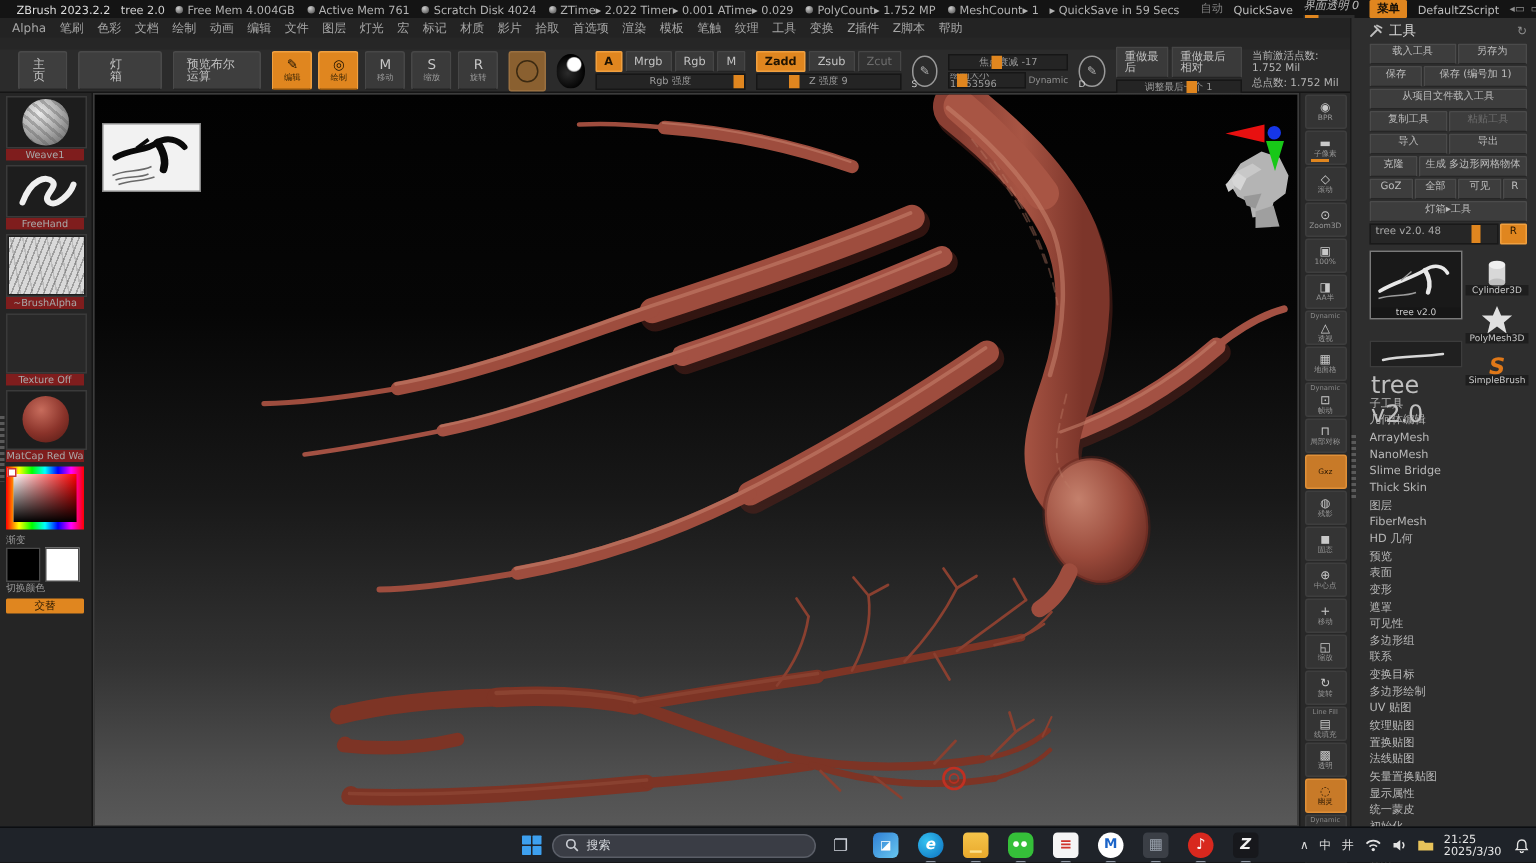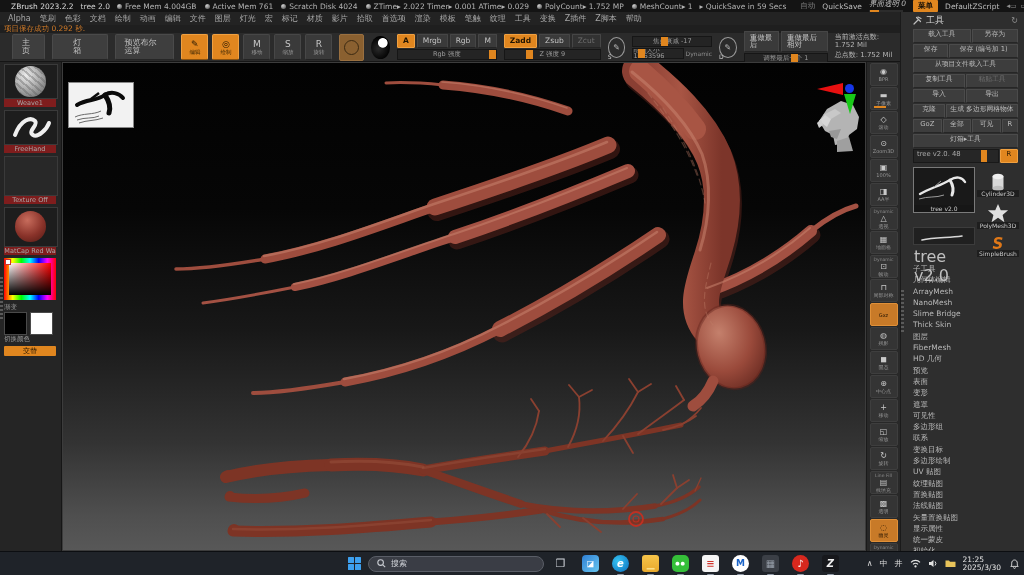--- a/index.html
+++ b/index.html
@@ -250,21 +250,20 @@
       <span class="menu-item">模板</span>
       <span class="menu-item">笔触</span>
       <span class="menu-item">纹理</span>
       <span class="menu-item">工具</span>
       <span class="menu-item">变换</span>
       <span class="menu-item">Z插件</span>
       <span class="menu-item">Z脚本</span>
       <span class="menu-item">帮助</span>
     </nav>
 
-  <div class="statusbar">项目保存成功 0.292 秒.</div>
 
   <div class="topshelf">
     <span class="shelf-btn">主页</span>
     <span class="shelf-btn" style="padding:4px 20px;">灯箱</span>
     <span class="shelf-btn">预览布尔运算</span>
     <span class="mode-row">
         <span class="mode-btn" data-active="true" title="编辑">
           <span class="mg">✎</span>
           <span class="ml">编辑</span>
         </span>
@@ -350,20 +349,26 @@
         </div>
       <div class="thumb-label">Weave1</div>
     </div>
     <div class="tray-item">
       <div class="thumb">
         <svg width="52" height="33">
           <path d="M10,24 C16,8 26,6 30,10 C34,14 22,20 28,24 C33,27 42,18 44,12" stroke="#efefef" stroke-width="4" fill="none" stroke-linecap="round"></path>
         </svg>
       </div>
       <div class="thumb-label">FreeHand</div>
+    </div>
+    <div class="tray-item">
+      <div class="thumb" style="height:40px;">
+          <span class="alpha-tex"></span>
+        </div>
+      <div class="thumb-label">~BrushAlpha</div>
     </div>
     <div class="tray-item">
       <div class="thumb" style="height:38px;background:#282828;"></div>
       <div class="thumb-label">Texture Off</div>
     </div>
     <div class="tray-item">
       <div class="thumb" style="height:38px;">
           <span class="sphere red" style="top:3px;"></span>
         </div>
       <div class="thumb-label">MatCap Red Wa</div>

